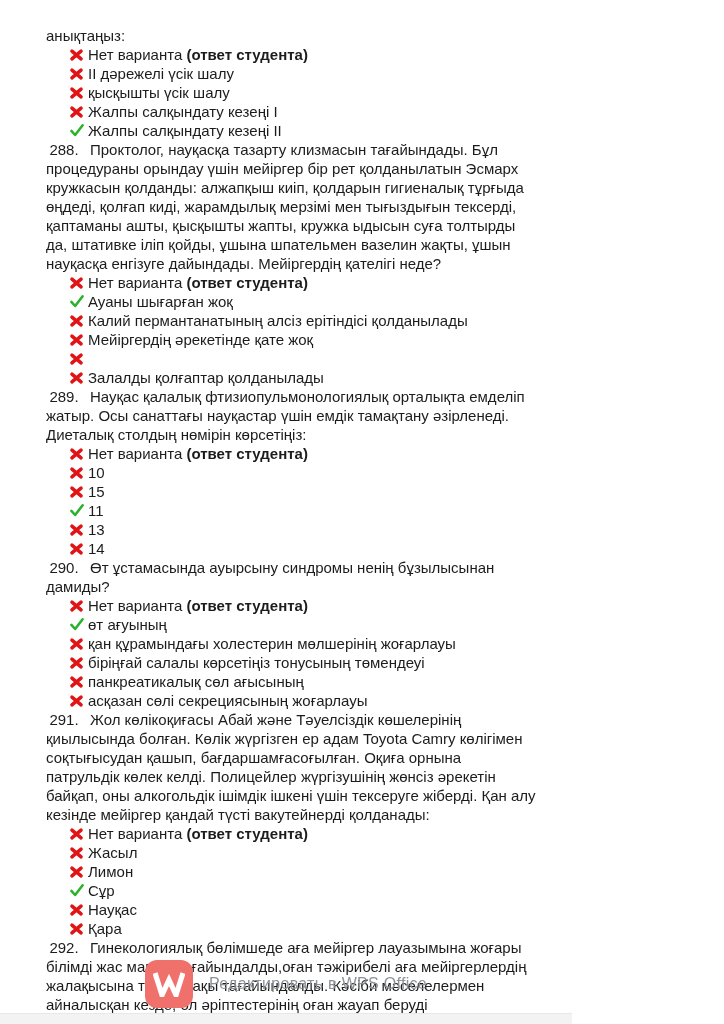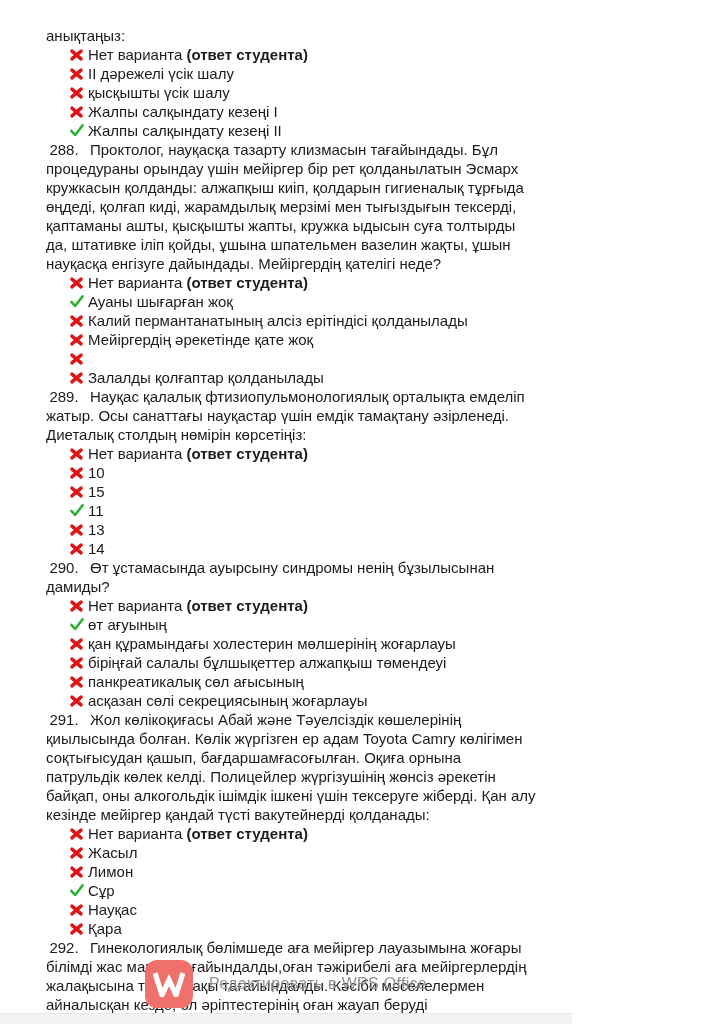--- a/index.html
+++ b/index.html
@@ -257,21 +257,21 @@
             </svg>
           </span>
           <span class="opt-text">қан құрамындағы холестерин мөлшерінің жоғарлауы</span>
         </div>
         <div class="option">
           <span class="mark wrong">
             <svg width="15" height="14" viewBox="0 0 20 20">
               <path d="M3.5 4.5 L16.5 15.5 M16.5 4.5 L3.5 15.5" stroke="currentColor" stroke-width="5" stroke-linecap="round" fill="none"></path>
             </svg>
           </span>
-          <span class="opt-text">біріңғай салалы бұлшықеттер алжапқыш төмендеуі</span>
+          <span class="opt-text">біріңғай салалы көрсетіңіз тонусының төмендеуі</span>
         </div>
         <div class="option">
           <span class="mark wrong">
             <svg width="15" height="14" viewBox="0 0 20 20">
               <path d="M3.5 4.5 L16.5 15.5 M16.5 4.5 L3.5 15.5" stroke="currentColor" stroke-width="5" stroke-linecap="round" fill="none"></path>
             </svg>
           </span>
           <span class="opt-text">панкреатикалық сөл ағысының</span>
         </div>
         <div class="option">

